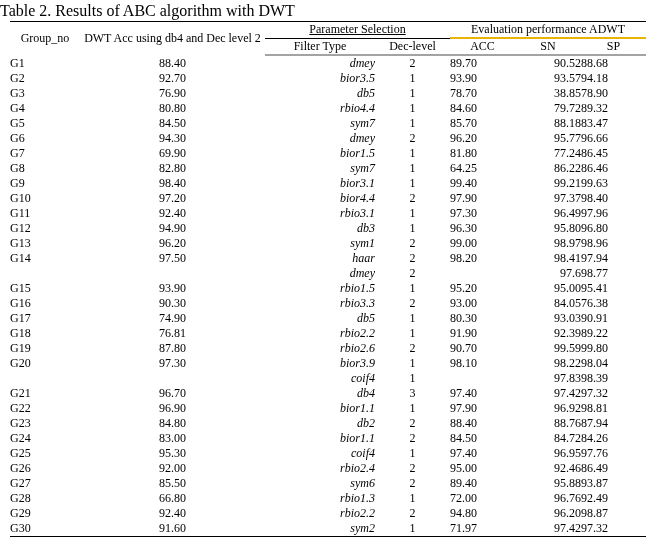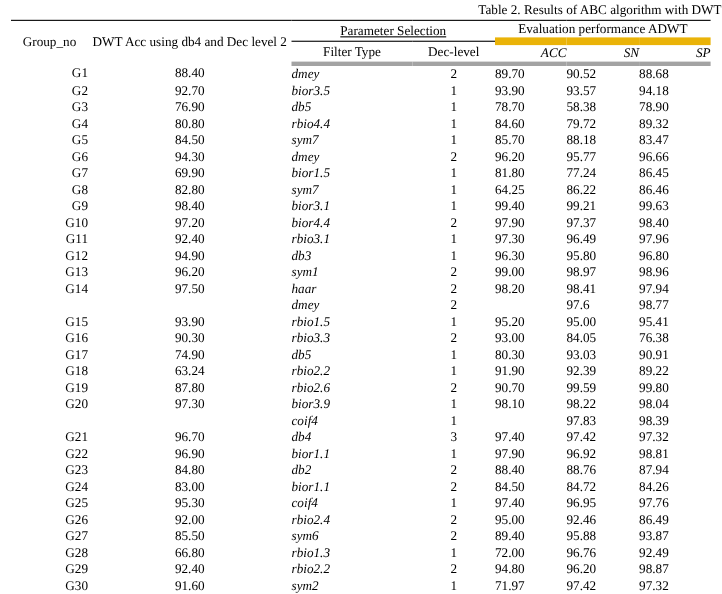--- a/index.html
+++ b/index.html
@@ -1,34 +1,34 @@
 <!DOCTYPE html>
 <html><head>
 <meta charset="utf-8">
 <style>
   html,body{margin:0;padding:0;background:#fff;}
   body{font-family:"Times New Roman",Times,serif;font-size:12px;color:#000;width:656px;}
-  .cap{text-align:right;margin:2px 0 1px;font-size:12px;}
+  .cap{text-align:left;margin:2px 0 1px;font-size:16px;}
   table{border-collapse:collapse;width:636px;margin:0 10px;}
   th,td{padding:0;font-weight:normal;line-height:15px;}
-  .col-g{width:70px;text-align:right;}
+  .col-g{width:70px;text-align:left;}
   .col-acc{width:185px;text-align:center;}
-  .col-ft{width:110px;text-align:left;}
+  .col-ft{width:110px;text-align:right;}
   .col-dl{width:75px;text-align:center;}
   .col-a{width:65px;}
-  .col-sn{width:66px;text-align:left;}
+  .col-sn{width:66px;text-align:right;}
   .col-sp{width:65px;}
   .ft{font-style:italic;}
   .hdr1 th{border-top:1px solid #000;}
-  .hdr2 th{border-bottom:4px solid #a3a3a3;}
+  .hdr2 th{border-bottom:2px solid #a3a3a3;}
   .span-ps{border-bottom:1px solid #000;text-decoration:underline;}
-  .span-ev{border-bottom:7px solid #eab308;}
+  .span-ev{border-bottom:2px solid #eab308;}
   .last td{border-bottom:1px solid #000;margin-top:31px;}
   .avg td{padding:2px 0 4px;}
-  .em{font-style:italic;text-align:right;}
+  .em{}
 </style>
 </head>
 <body>
 
 <div class="cap">Table 2. Results of ABC algorithm with DWT</div>
 
 <table>
   <colgroup>
     <col class="col-g">
       <col class="col-acc">
@@ -71,21 +71,21 @@
         <td class="col-a">93.90</td>
         <td class="col-sn">93.57</td>
         <td class="col-sp">94.18</td>
       </tr>
       <tr>
         <td class="col-g">G3</td>
         <td class="col-acc">76.90</td>
         <td class="col-ft ft">db5</td>
         <td class="col-dl">1</td>
         <td class="col-a">78.70</td>
-        <td class="col-sn">58.38</td>
+        <td class="col-sn">38.85</td>
         <td class="col-sp">78.90</td>
       </tr>
       <tr>
         <td class="col-g">G4</td>
         <td class="col-acc">80.80</td>
         <td class="col-ft ft">rbio4.4</td>
         <td class="col-dl">1</td>
         <td class="col-a">84.60</td>
         <td class="col-sn">79.72</td>
         <td class="col-sp">89.32</td>
@@ -211,21 +211,21 @@
         <td class="col-g">G17</td>
         <td class="col-acc">74.90</td>
         <td class="col-ft ft">db5</td>
         <td class="col-dl">1</td>
         <td class="col-a">80.30</td>
         <td class="col-sn">93.03</td>
         <td class="col-sp">90.91</td>
       </tr>
       <tr>
         <td class="col-g">G18</td>
-        <td class="col-acc">63.24</td>
+        <td class="col-acc">76.81</td>
         <td class="col-ft ft">rbio2.2</td>
         <td class="col-dl">1</td>
         <td class="col-a">91.90</td>
         <td class="col-sn">92.39</td>
         <td class="col-sp">89.22</td>
       </tr>
       <tr>
         <td class="col-g">G19</td>
         <td class="col-acc">87.80</td>
         <td class="col-ft ft">rbio2.6</td>

